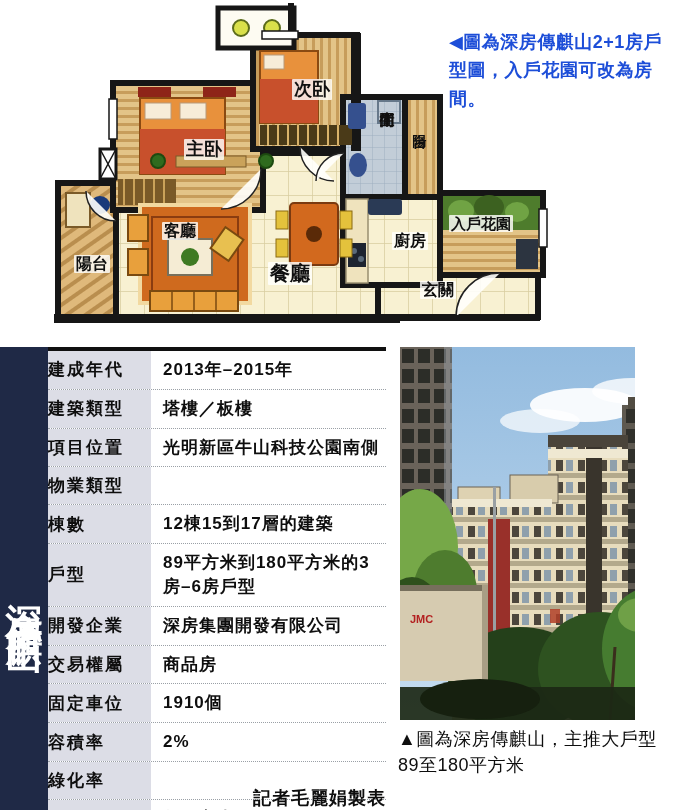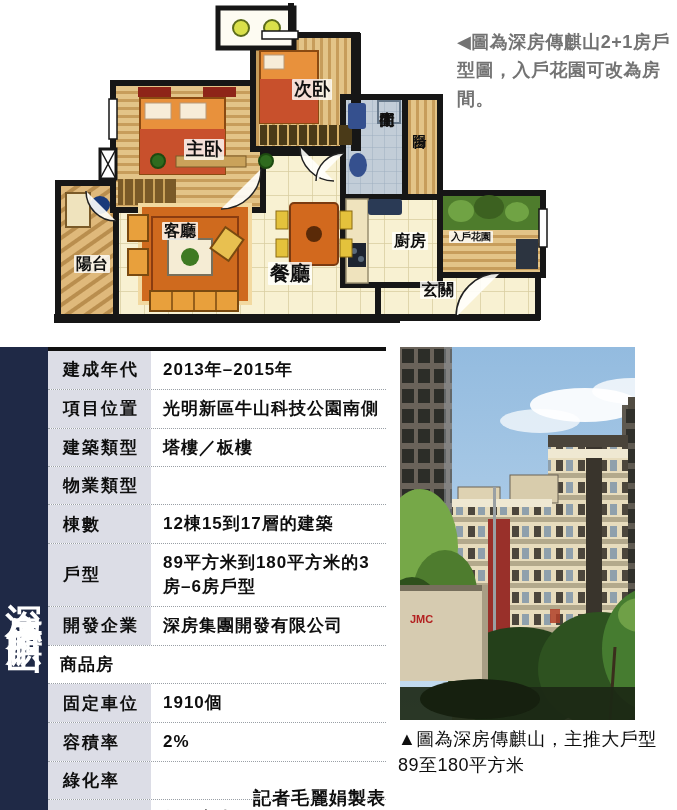--- a/index.html
+++ b/index.html
@@ -8,33 +8,33 @@
   .page { position:relative; width:677px; height:810px; background:#fff; overflow:hidden; }
 
   
   .plan-wrap { position:absolute; left:48px; top:3px; width:500px; height:332px; }
   .plan-wrap svg { display:block; }
   .room-label { position:absolute; font-weight:bold; color:#101010; background:rgba(255,255,253,0.82);
                 padding:0 2px; line-height:1.15; white-space:nowrap; border-radius:1px; }
   .room-label.vert { writing-mode:vertical-rl; text-orientation:upright; white-space:normal; line-height:1.0; }
 
   
-  .plan-caption { position:absolute; right:4px; top:28px; width:216px;
-                  font-size:18px; font-weight:bold; line-height:1.58; letter-spacing:0.5px; color:#737373; }
+  .plan-caption { position:absolute; right:12px; top:28px; width:216px;
+                  font-size:18px; font-weight:bold; line-height:1.58; letter-spacing:0.5px; color:#1d4ed8; }
 
   
   .info-section { position:absolute; left:0; top:347px; width:386px; display:flex; }
   .side-title { width:48px; background:#1f2946; display:flex; align-items:center; justify-content:center; }
   .side-title span { writing-mode:vertical-rl; text-orientation:upright; color:#ffffff;
                      font-size:37px; font-weight:bold; letter-spacing:8px; line-height:1; }
   .info-table { flex:1; border-top:4px solid #101010; border-bottom:4px solid #101010; background:#fff; }
   .irow { display:flex; border-bottom:1px dotted #9aa0a6; }
   .irow:last-child { border-bottom:none; }
   .ilabel { width:103px; background:#dcdde6; font-size:17px; font-weight:bold; letter-spacing:2px;
-            padding:7px 2px 7px 15px; display:flex; align-items:center; }
+            padding:7px 2px 7px 0; display:flex; align-items:center; }
   .ivalue { flex:1; font-size:17px; font-weight:bold; letter-spacing:1px;
             padding:7px 2px 7px 12px; line-height:1.4; display:flex; align-items:center; }
   .table-credit { position:absolute; left:0; top:786px; width:386px; text-align:right;
                   font-size:18px; font-weight:bold; letter-spacing:1px; }
 
   
   .photo-wrap { position:absolute; left:400px; top:347px; width:235px; height:373px; overflow:hidden; }
   .photo-caption { position:absolute; left:398px; top:727px; width:279px;
                    font-size:18px; font-weight:normal; line-height:1.42; letter-spacing:0.5px; }
   .photo-credit { position:absolute; left:398px; top:780px; width:279px; text-align:right;
@@ -162,62 +162,63 @@
 
       <rect x="6" y="311" width="346" height="9" fill="#161616"></rect>
       <rect x="330" y="312" width="162" height="6" fill="#161616"></rect>
     </svg>
 
     <span class="room-label" style="left:136px;top:136px;font-size:18px">主卧</span>
     <span class="room-label" style="left:244px;top:76px;font-size:18px">次卧</span>
     <span class="room-label vert" style="left:330px;top:97px;font-size:15px">衛生間</span>
     <span class="room-label vert" style="left:363px;top:120px;font-size:14px">陽台</span>
     <span class="room-label" style="left:344px;top:229px;font-size:16px">廚房</span>
-    <span class="room-label" style="left:401px;top:228px;font-size:10px">入戶花園</span>
+    <span class="room-label" style="left:401px;top:212px;font-size:15px">入戶花園</span>
     <span class="room-label" style="left:372px;top:278px;font-size:16px">玄關</span>
     <span class="room-label" style="left:220px;top:259px;font-size:20px">餐廳</span>
     <span class="room-label" style="left:114px;top:219px;font-size:16px">客廳</span>
     <span class="room-label" style="left:26px;top:252px;font-size:16px">陽台</span>
   </div>
 
   <div class="plan-caption">◀圖為深房傳麒山2+1房戶型圖，入戶花園可改為房間。</div>
 
   <div class="info-section">
     <div class="side-title">
       <span>深房傳麒山</span>
     </div>
     <div class="info-table">
       <div class="irow">
           <div class="ilabel">建成年代</div>
           <div class="ivalue">2013年–2015年</div>
         </div>
       <div class="irow">
+          <div class="ilabel">建築類型</div>
+          <div class="ivalue">塔樓／板樓</div>
+        </div>
+      <div class="irow">
           <div class="ilabel">項目位置</div>
           <div class="ivalue">光明新區牛山科技公園南側</div>
         </div>
       <div class="irow">
-          <div class="ilabel">建築類型</div>
-          <div class="ivalue">塔樓／板樓</div>
-        </div>
-      <div class="irow">
           <div class="ilabel">物業類型</div>
         </div>
       <div class="irow">
           <div class="ilabel">棟數</div>
           <div class="ivalue">12棟15到17層的建築</div>
         </div>
       <div class="irow">
           <div class="ilabel">戶型</div>
           <div class="ivalue">89平方米到180平方米的3房–6房戶型</div>
         </div>
       <div class="irow">
           <div class="ilabel">開發企業</div>
           <div class="ivalue">深房集團開發有限公司</div>
         </div>
       <div class="irow">
+          <div class="ilabel">交易權屬</div>
           <div class="ivalue">商品房</div>
         </div>
       <div class="irow">
           <div class="ilabel">固定車位</div>
           <div class="ivalue">1910個</div>
         </div>
       <div class="irow">
           <div class="ilabel">容積率</div>
           <div class="ivalue">2%</div>
         </div>

